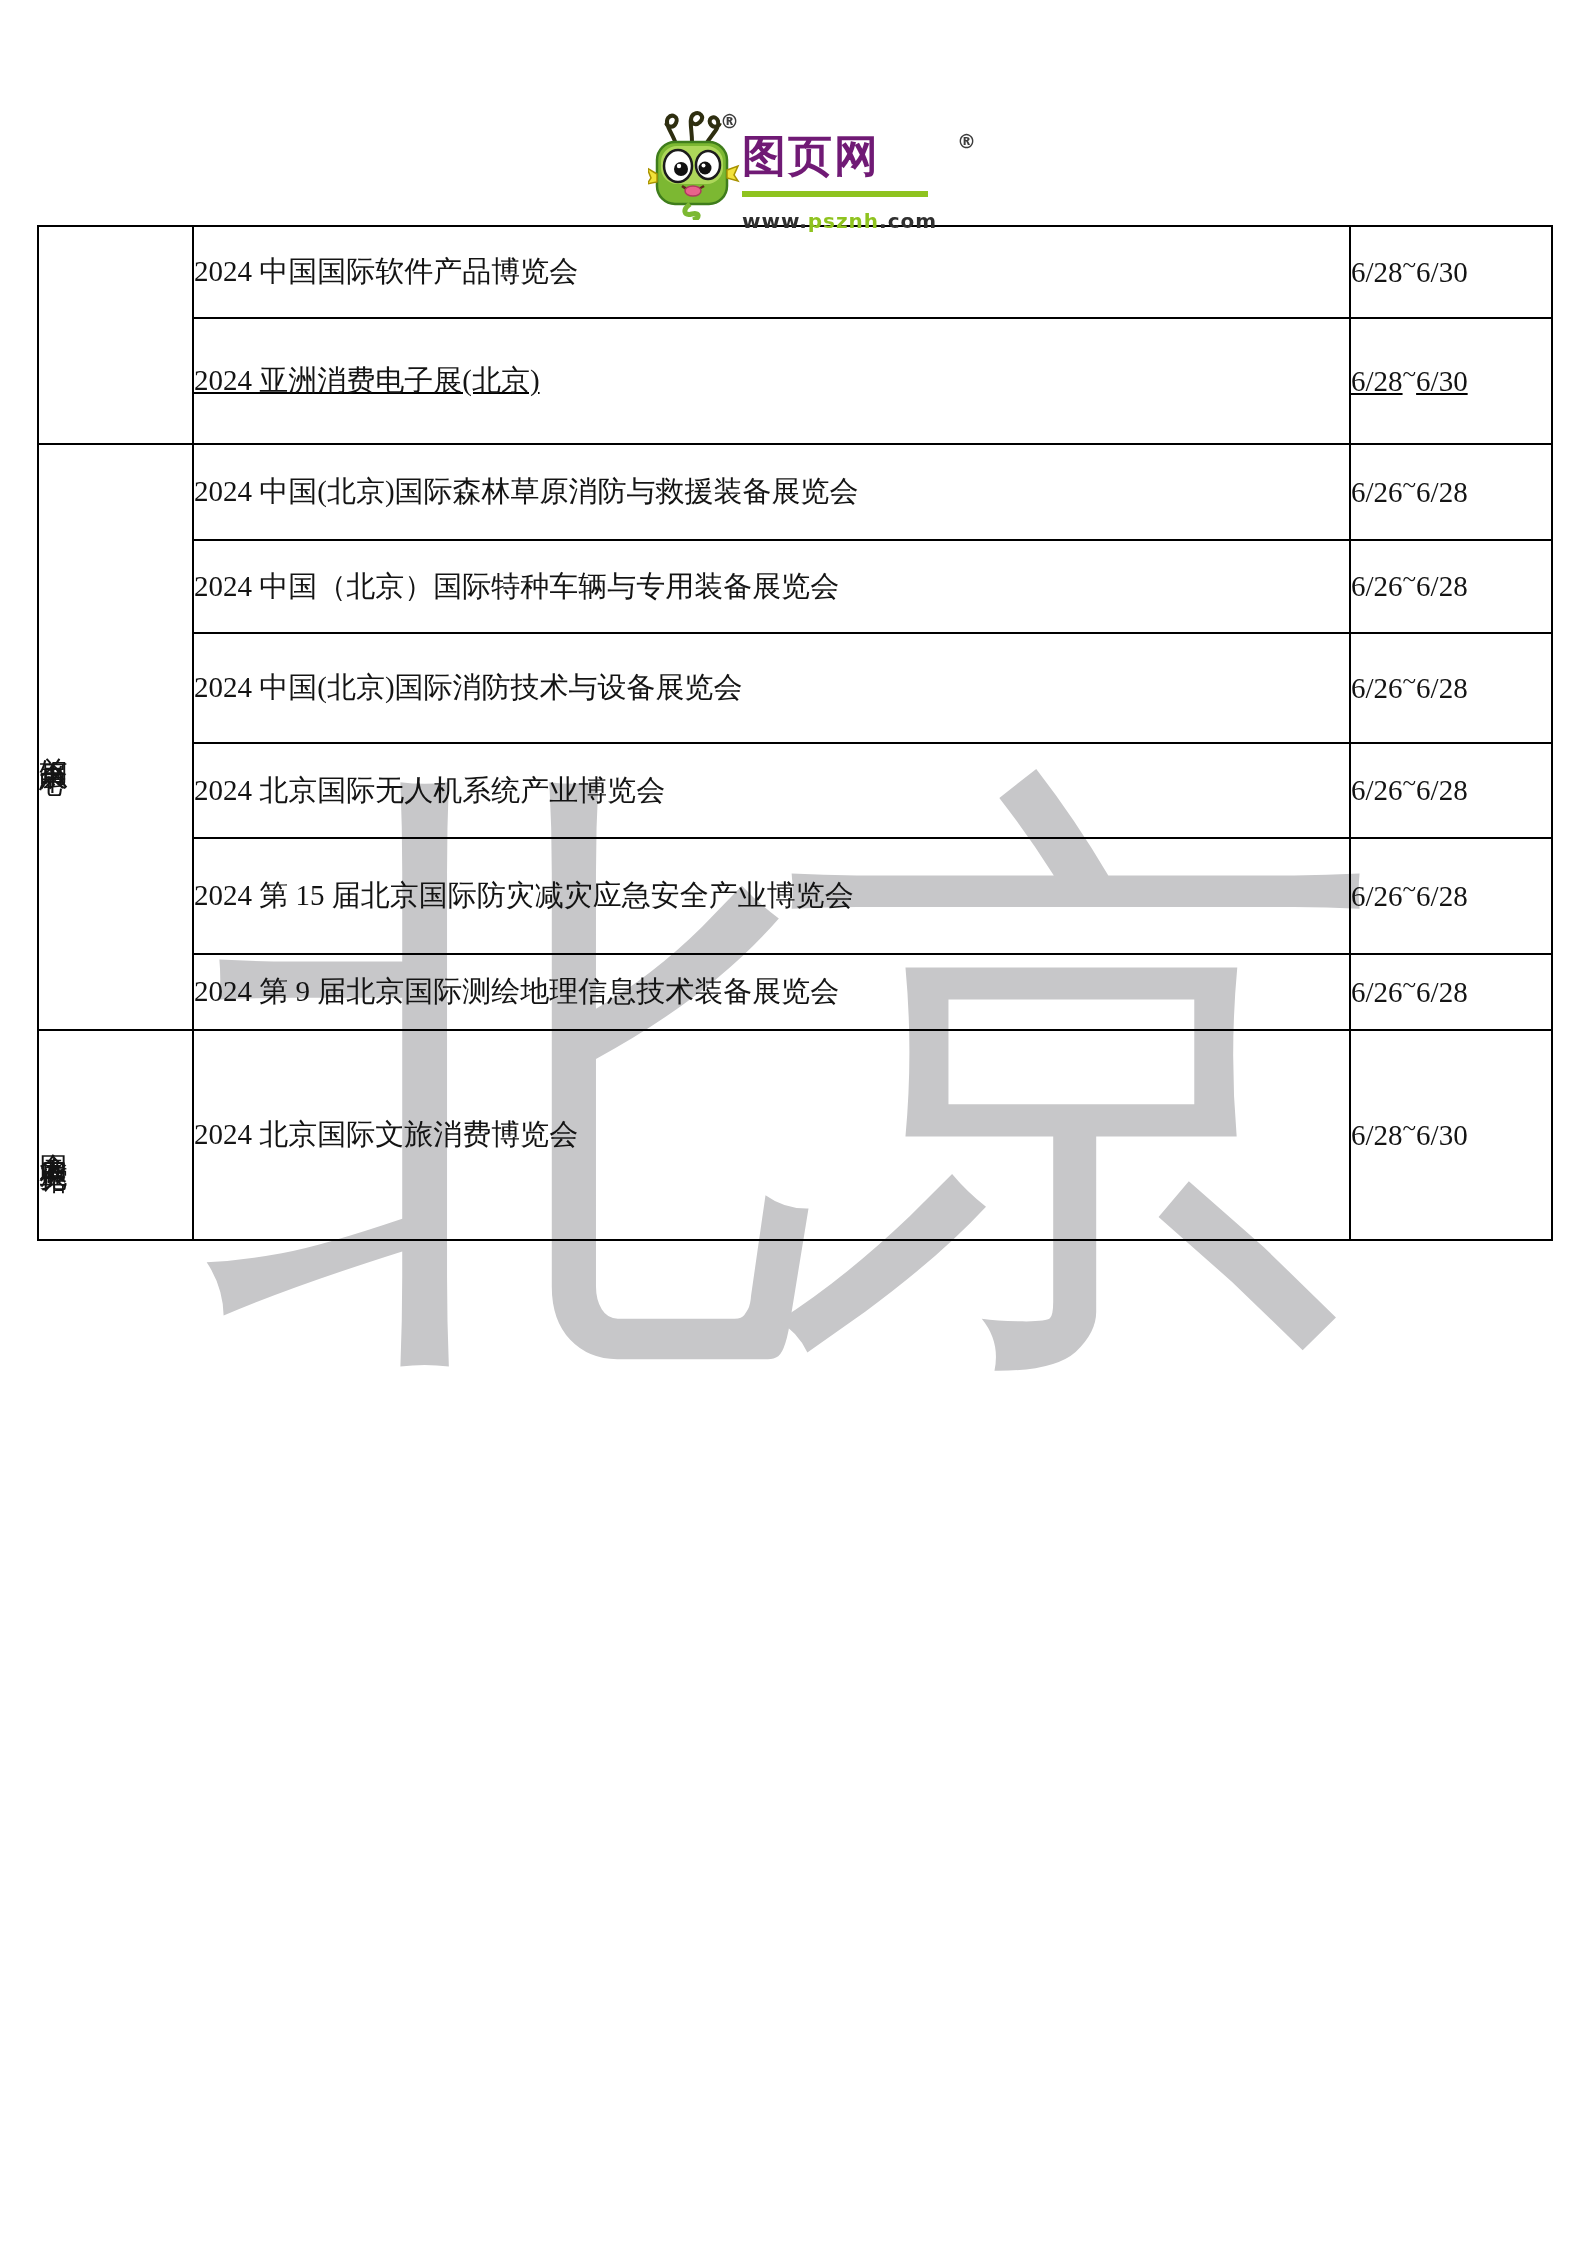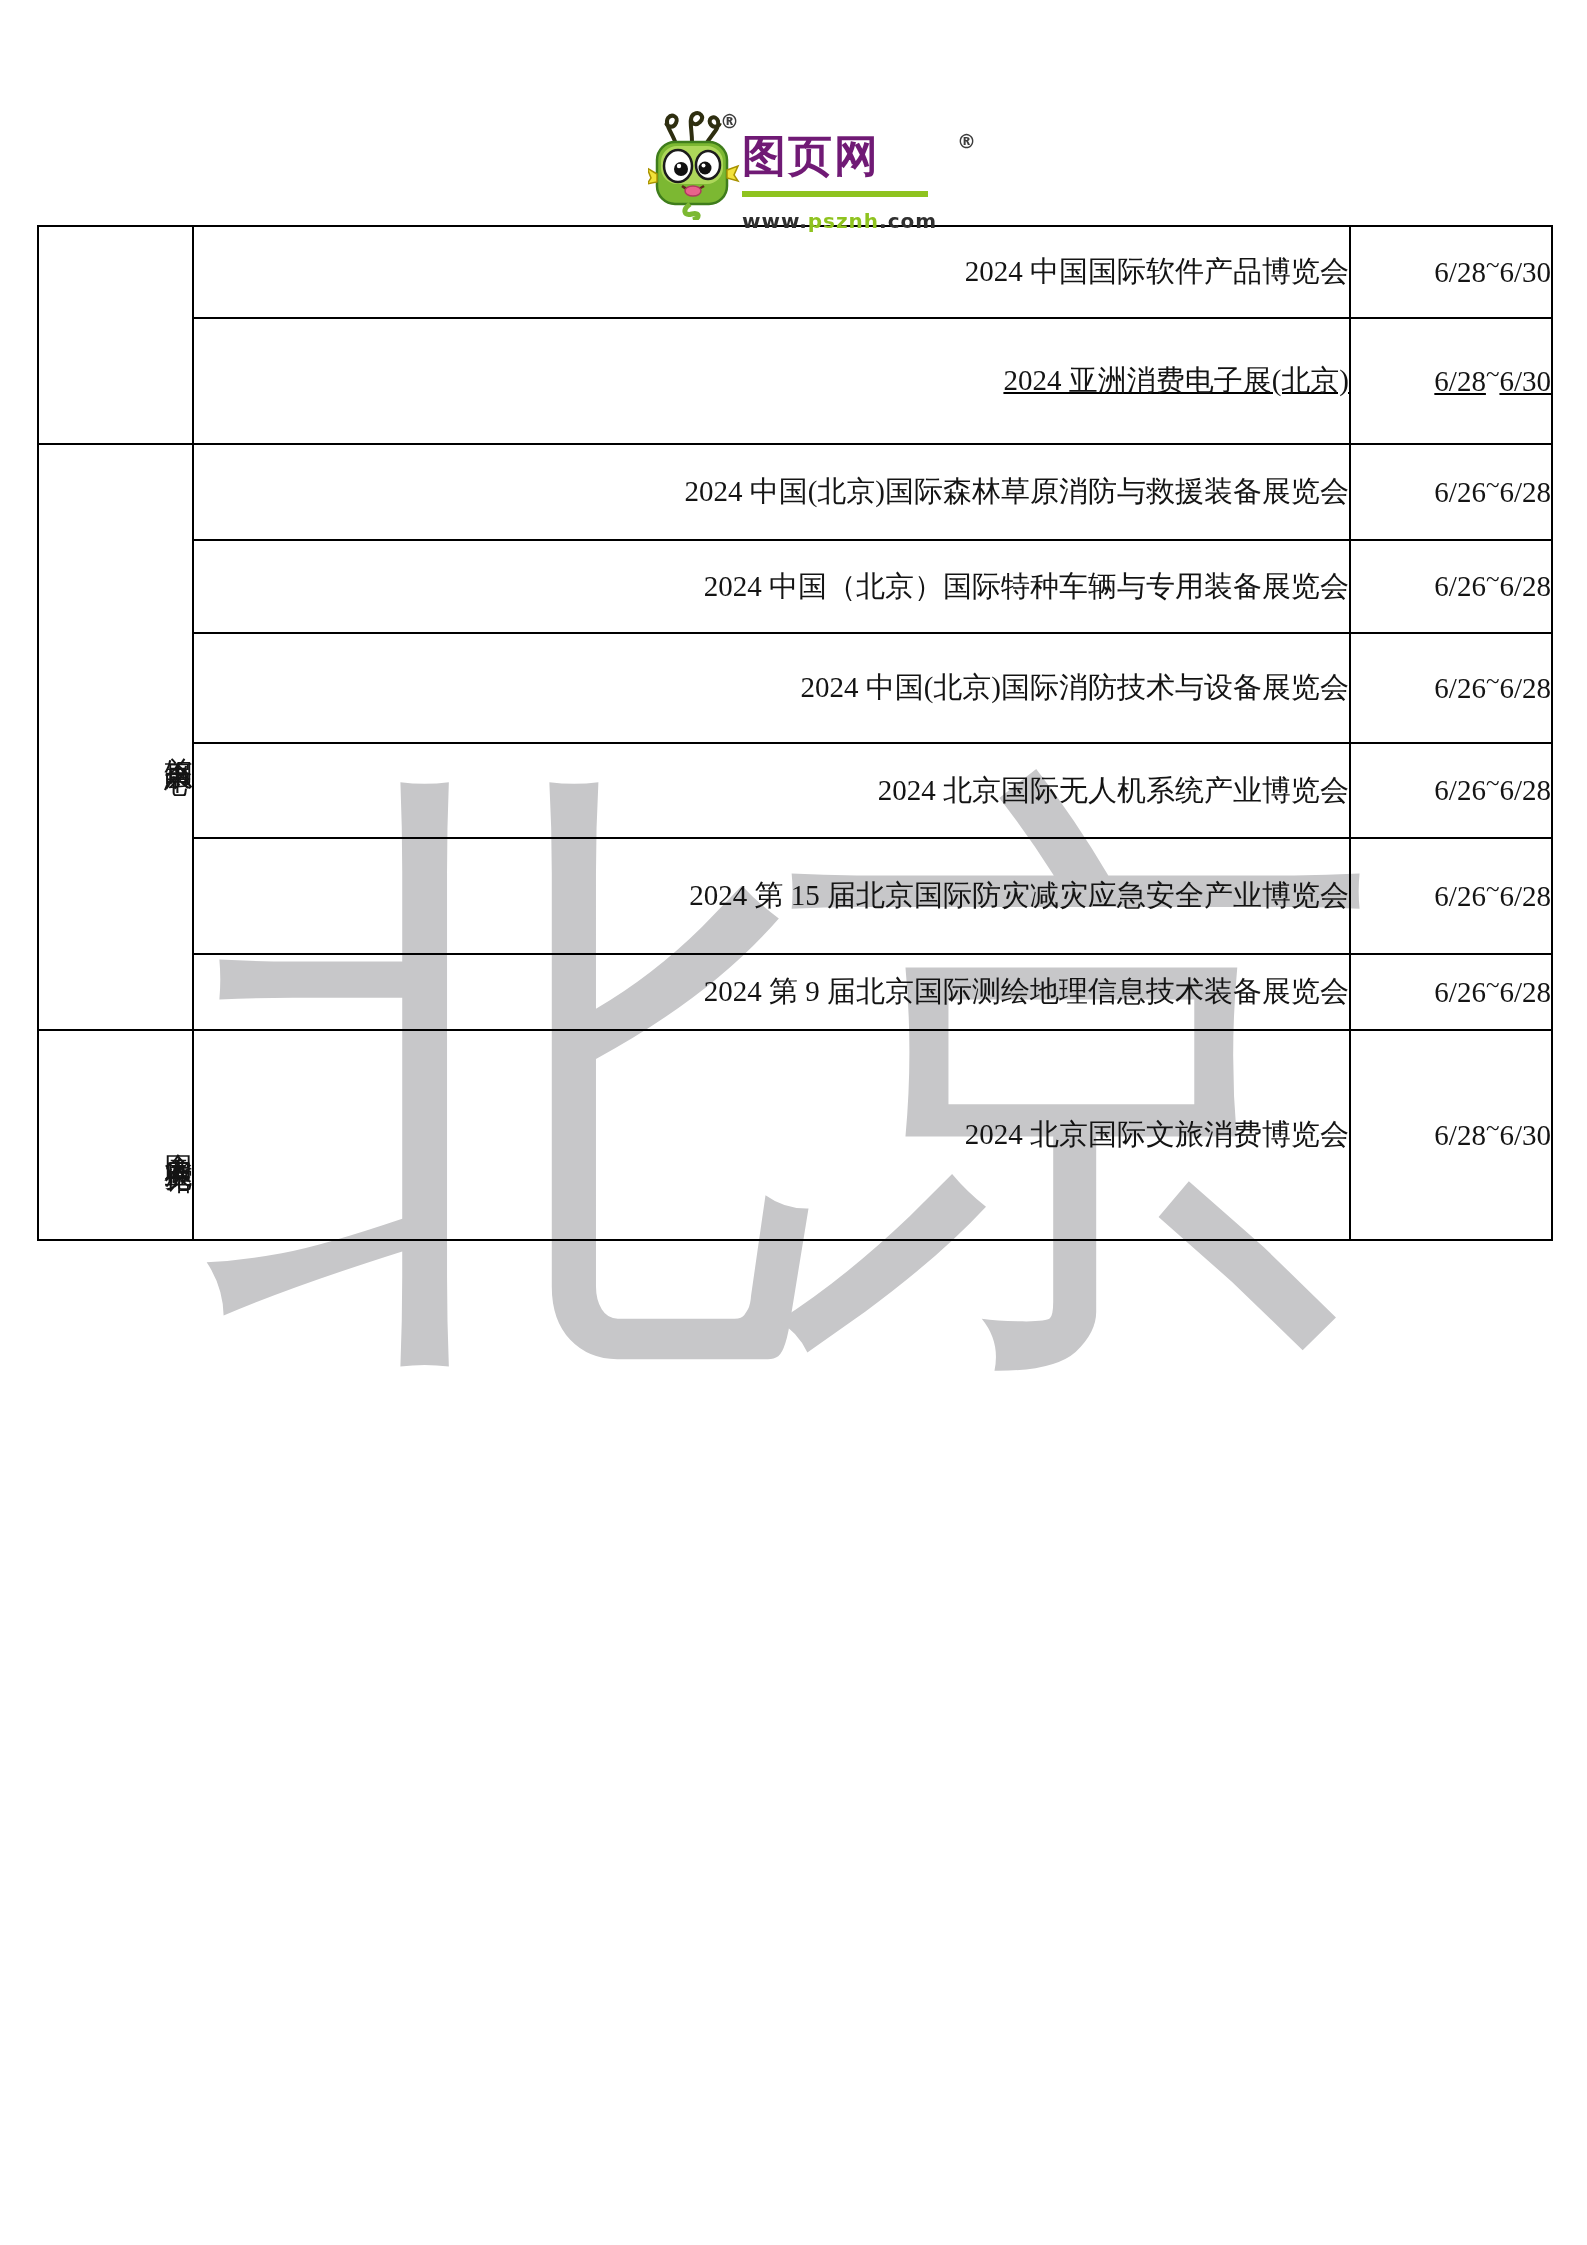--- a/index.html
+++ b/index.html
@@ -39,21 +39,21 @@
   }
 
   
   table.extable{
     position:absolute;left:37px;top:225px;z-index:1;
     border-collapse:collapse;table-layout:fixed;
     width:1516px;
   }
   .extable td{
     border:2px solid #000;background:transparent;
-    text-align:right;vertical-align:middle;
+    text-align:left;vertical-align:middle;
     color:#141414;font-size:29px;padding:0;overflow:hidden;
   }
   .col-venue{width:155px;}
   .col-name{width:1157px;}
   .col-date{width:202px;}
   .vtext{
     writing-mode:vertical-rl;text-orientation:upright;
     display:inline-block;font-size:28px;letter-spacing:2px;line-height:1;
     color:#141414;
   }

